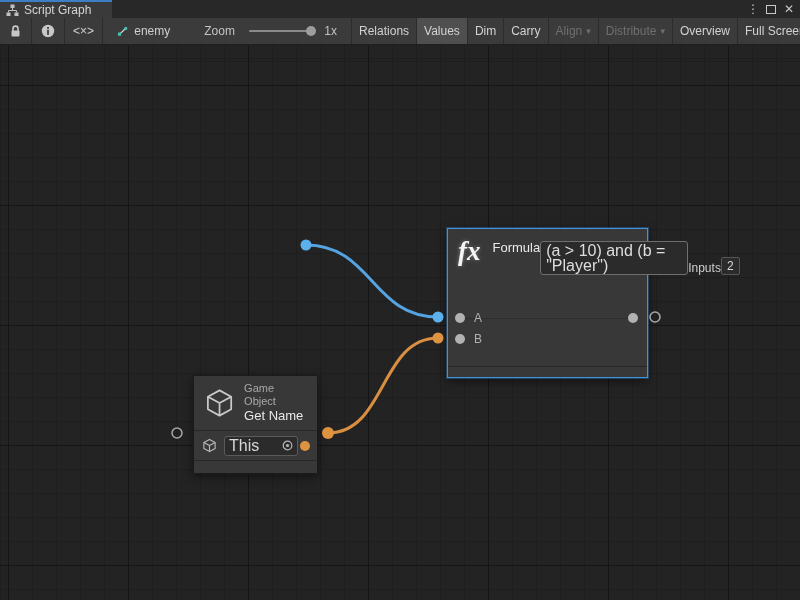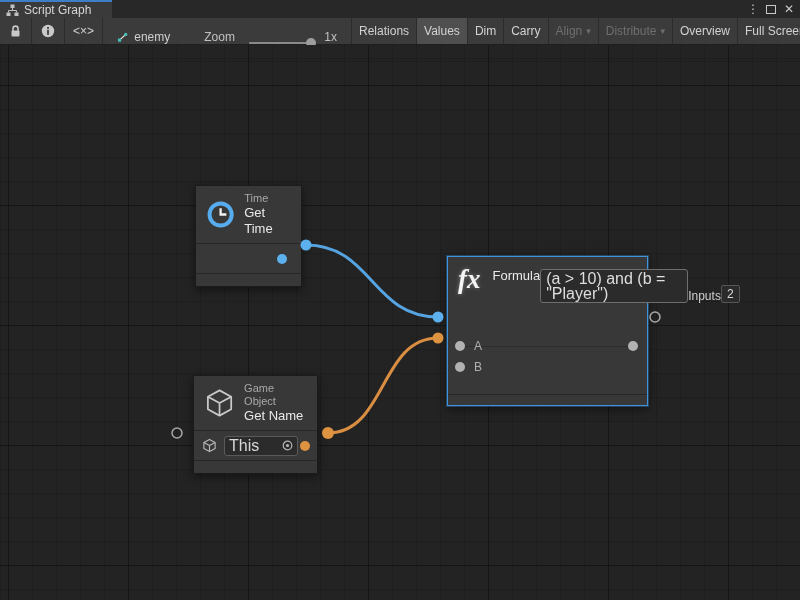--- a/index.html
+++ b/index.html
@@ -16,21 +16,21 @@
   .maxi { width:10px; height:9px; border:1.5px solid #c8c8c8; display:inline-block; }
 
   
   .toolbar { position:absolute; top:18px; left:0; width:800px; height:27px; background:#3b3b3b; border-bottom:1px solid #1f1f1f; display:flex; align-items:stretch; font-size:12px; color:#d2d2d2; }
   .tcell { display:flex; align-items:center; justify-content:center; border-right:1px solid #2b2b2b; padding:0 8px; white-space:nowrap; }
   .tcell.icon-cell { padding:0 9px; }
   .tbtn { display:flex; align-items:center; justify-content:center; border-right:1px solid #2b2b2b; padding:0 7px; white-space:nowrap; cursor:default; }
   .tbtn.active { background:#4f4f4f; }
   .tbtn.disabled { color:#6f6f6f; }
   .arrow { font-size:9px; margin-left:4px; }
-  .graph-zoom-cell { display:flex; align-items:flex-end; border-right:1px solid #2b2b2b; padding:0 14px; gap:6px; }
+  .graph-zoom-cell { display:flex; align-items:center; border-right:1px solid #2b2b2b; padding:0 14px; gap:6px; }
   .zoom-label { color:#c2c2c2; margin-left:28px; }
   .slider-track { position:relative; width:82px; height:2px; background:#8a8a8a; border-radius:1px; margin-left:8px; }
   .slider-handle { position:absolute; right:-2px; top:-4px; width:10px; height:10px; border-radius:50%; background:#9d9d9d; }
   .zoom-val { color:#c2c2c2; margin-left:4px; }
   .graph-name { color:#cfcfcf; }
 
   
   .canvas { position:absolute; top:45px; left:0; width:800px; height:555px; background-color:#232323;
     background-image:
       repeating-linear-gradient(to right,  #151515 0 1px, transparent 1px 120px),
@@ -51,21 +51,21 @@
   .node-footer { height:12px; }
   .port-dot { position:absolute; width:10px; height:10px; border-radius:50%; }
   .gray-dot { background:#b2b2b2; }
   .port-label { position:absolute; color:#b0b0b0; font-size:12px; }
 
   
   .time-node { left:195px; top:140px; width:107px; }
   .time-node .node-body { height:30px; }
 
   
-  .formula-node { left:447px; top:183px; width:201px; height:150px;margin-top:28px; }
+  .formula-node { left:447px; top:183px; width:201px; height:150px; }
   .fx-glyph { font-family:"Liberation Serif", serif; font-style:italic; font-weight:bold; font-size:27px; color:#f4f4f4; text-shadow:0 0 4px rgba(255,255,255,.35); line-height:28px; }
   .formula-head { position:absolute; left:10px; top:8px; display:flex; gap:12px; }
   .formula-right { display:flex; flex-direction:row; }
   .formula-title { color:#e9e9e9; font-size:13px; margin-top:3px; }
   .expr-box { margin-top:4px; width:148px; height:34px; background:#2b2b2b; border:1px solid #6e6e6e; border-radius:3px; padding:1px 5px; color:#dedede; font-size:16px; line-height:15px; overflow:hidden; }
   .inputs-row { display:flex; align-items:flex-end; margin-top:5px; }
   .inputs-label { color:#cfcfcf; font-size:12px; }
   .inputs-box { width:19px; height:18px; background:#2b2b2b; border:1px solid #565656; border-radius:2px; color:#d8d8d8; font-size:12px; text-align:center; line-height:16px; }
   .relation-line { position:absolute; left:17px; top:89px; width:168px; height:1px; background:#2d2d2d; }
   .formula-footer { position:absolute; left:0; right:0; bottom:0; height:11px; border-top:1px solid #272727; }
@@ -151,36 +151,20 @@
     <div class="tbtn">
       <span>Overview</span>
     </div>
     <div class="tbtn" style="border-right:none;">
       <span>Full Screen</span>
     </div>
   </div>
 
   <div class="canvas">
 
-    <div class="node time-node">
-      <div class="node-header">
-        <svg width="33" height="33" viewBox="0 0 33 33">
-          <circle cx="16.5" cy="16.5" r="12.5" stroke="#56acee" stroke-width="4.5" fill="none"></circle>
-          <path d="M16.5 9.5 V16.5 H23" stroke="#f2f2f2" stroke-width="2.6" fill="none"></path>
-        </svg>
-        <div>
-          <div class="node-cat">Time</div>
-          <div class="node-title">Get Time</div>
-        </div>
-      </div>
-      <div class="node-body">
-        <span class="port-dot" style="left:81px; top:10px; background:#5db0ee;"></span>
-      </div>
-      <div class="node-footer"></div>
-    </div>
 
     <div class="node go-node">
       <div class="node-header">
         <svg width="32" height="32" viewBox="0 0 32 32">
           <path d="M16 3 L28 9.5 V22.5 L16 29 L4 22.5 V9.5 Z" stroke="#c9c9c9" stroke-width="1.8" fill="none" stroke-linejoin="round"></path>
           <path d="M4 9.5 L16 16 L28 9.5 M16 16 V29" stroke="#c9c9c9" stroke-width="1.8" fill="none" stroke-linejoin="round"></path>
         </svg>
         <div>
           <div class="node-cat">Game Object</div>
           <div class="node-title">Get Name</div>

